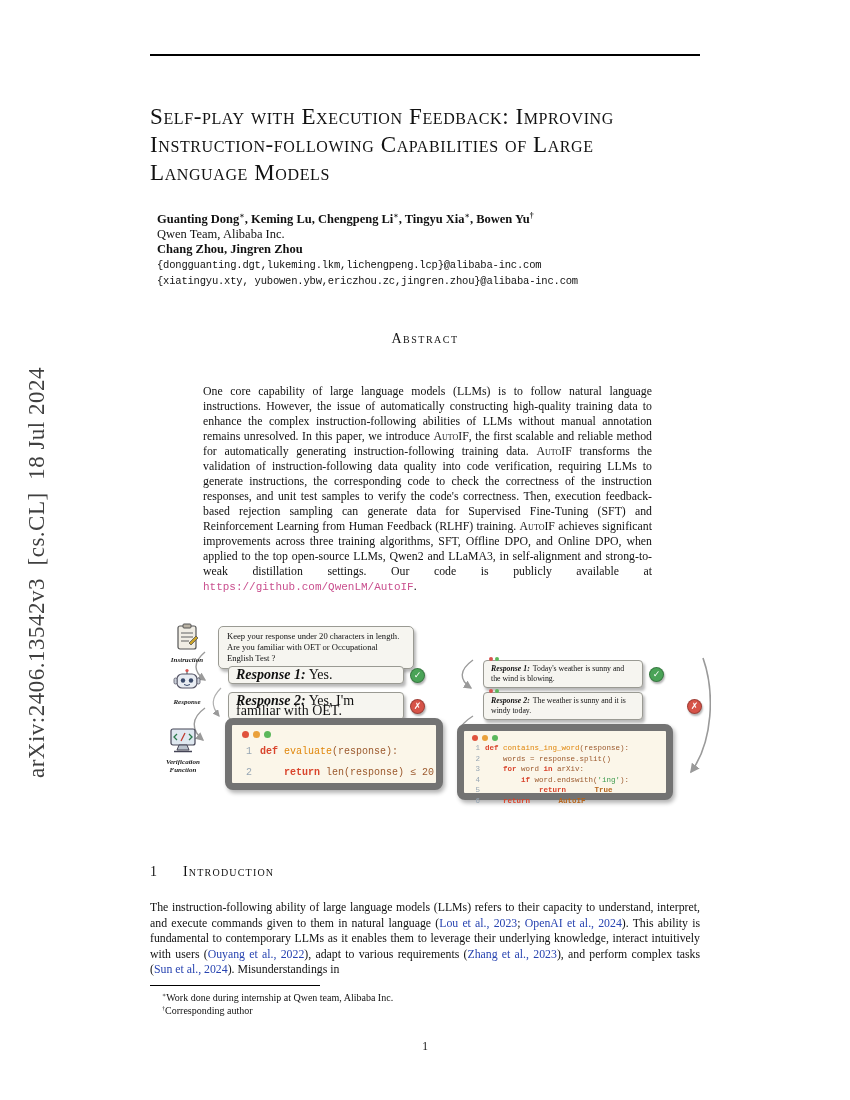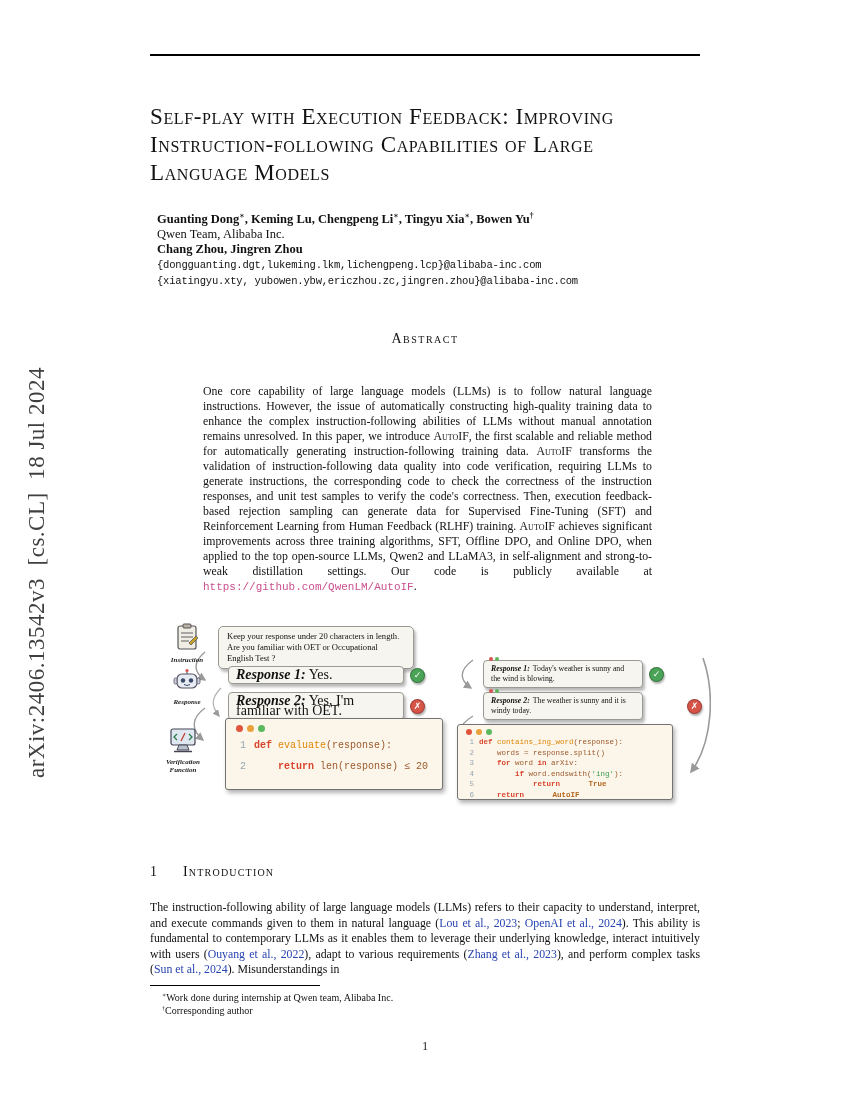--- a/index.html
+++ b/index.html
@@ -49,21 +49,21 @@
   .resp-box{border-radius:4px;padding:3px 7px;font-size:14px;line-height:10px;position:relative;}
   .resp-label{font-weight:700;font-style:italic;margin-right:3px;}
   .verdict{
     width:15px;height:15px;border-radius:50%;color:#fff;flex:0 0 auto;
     display:flex;align-items:center;justify-content:center;
     font-family:"DejaVu Sans",sans-serif;font-size:9px;font-weight:700;
     border:1px solid rgba(0,0,0,0.25);box-shadow:1px 2px 2px rgba(0,0,0,0.3);
   }
   .verdict.pass{background:var(--pass);}
   .verdict.fail{background:var(--fail);}
-  .code-box{position:absolute;background:#fbf6e9;border:1px solid #737373;border-radius:3px;box-shadow:2px 3px 4px rgba(0,0,0,0.3);}
+  .code-box{position:absolute;background:#fbf6e9;border:7px solid #737373;border-radius:8px;box-shadow:2px 3px 4px rgba(0,0,0,0.3);}
   .dots{display:flex;gap:4px;padding:6px 0 3px 10px;}
   .dot{width:7px;height:7px;border-radius:50%;}
   .dot.r{background:#e0533d;}.dot.y{background:#eaa13b;}.dot.g{background:#5cb85c;}
   .code-line{white-space:pre;font-family:"Liberation Mono","DejaVu Sans Mono",monospace;padding-left:8px;}
   .code-left .code-line{font-size:10px;line-height:21px;}
   .code-right .code-line{font-size:7.5px;line-height:10.5px;}
   .ln{display:inline-block;width:12px;text-align:right;margin-right:8px;color:#97a6b4;}
   .code-right .ln{width:8px;margin-right:5px;}
   .seg-kw{color:var(--code-kw);font-weight:700;}
   .seg-fn{color:var(--code-fn);}

